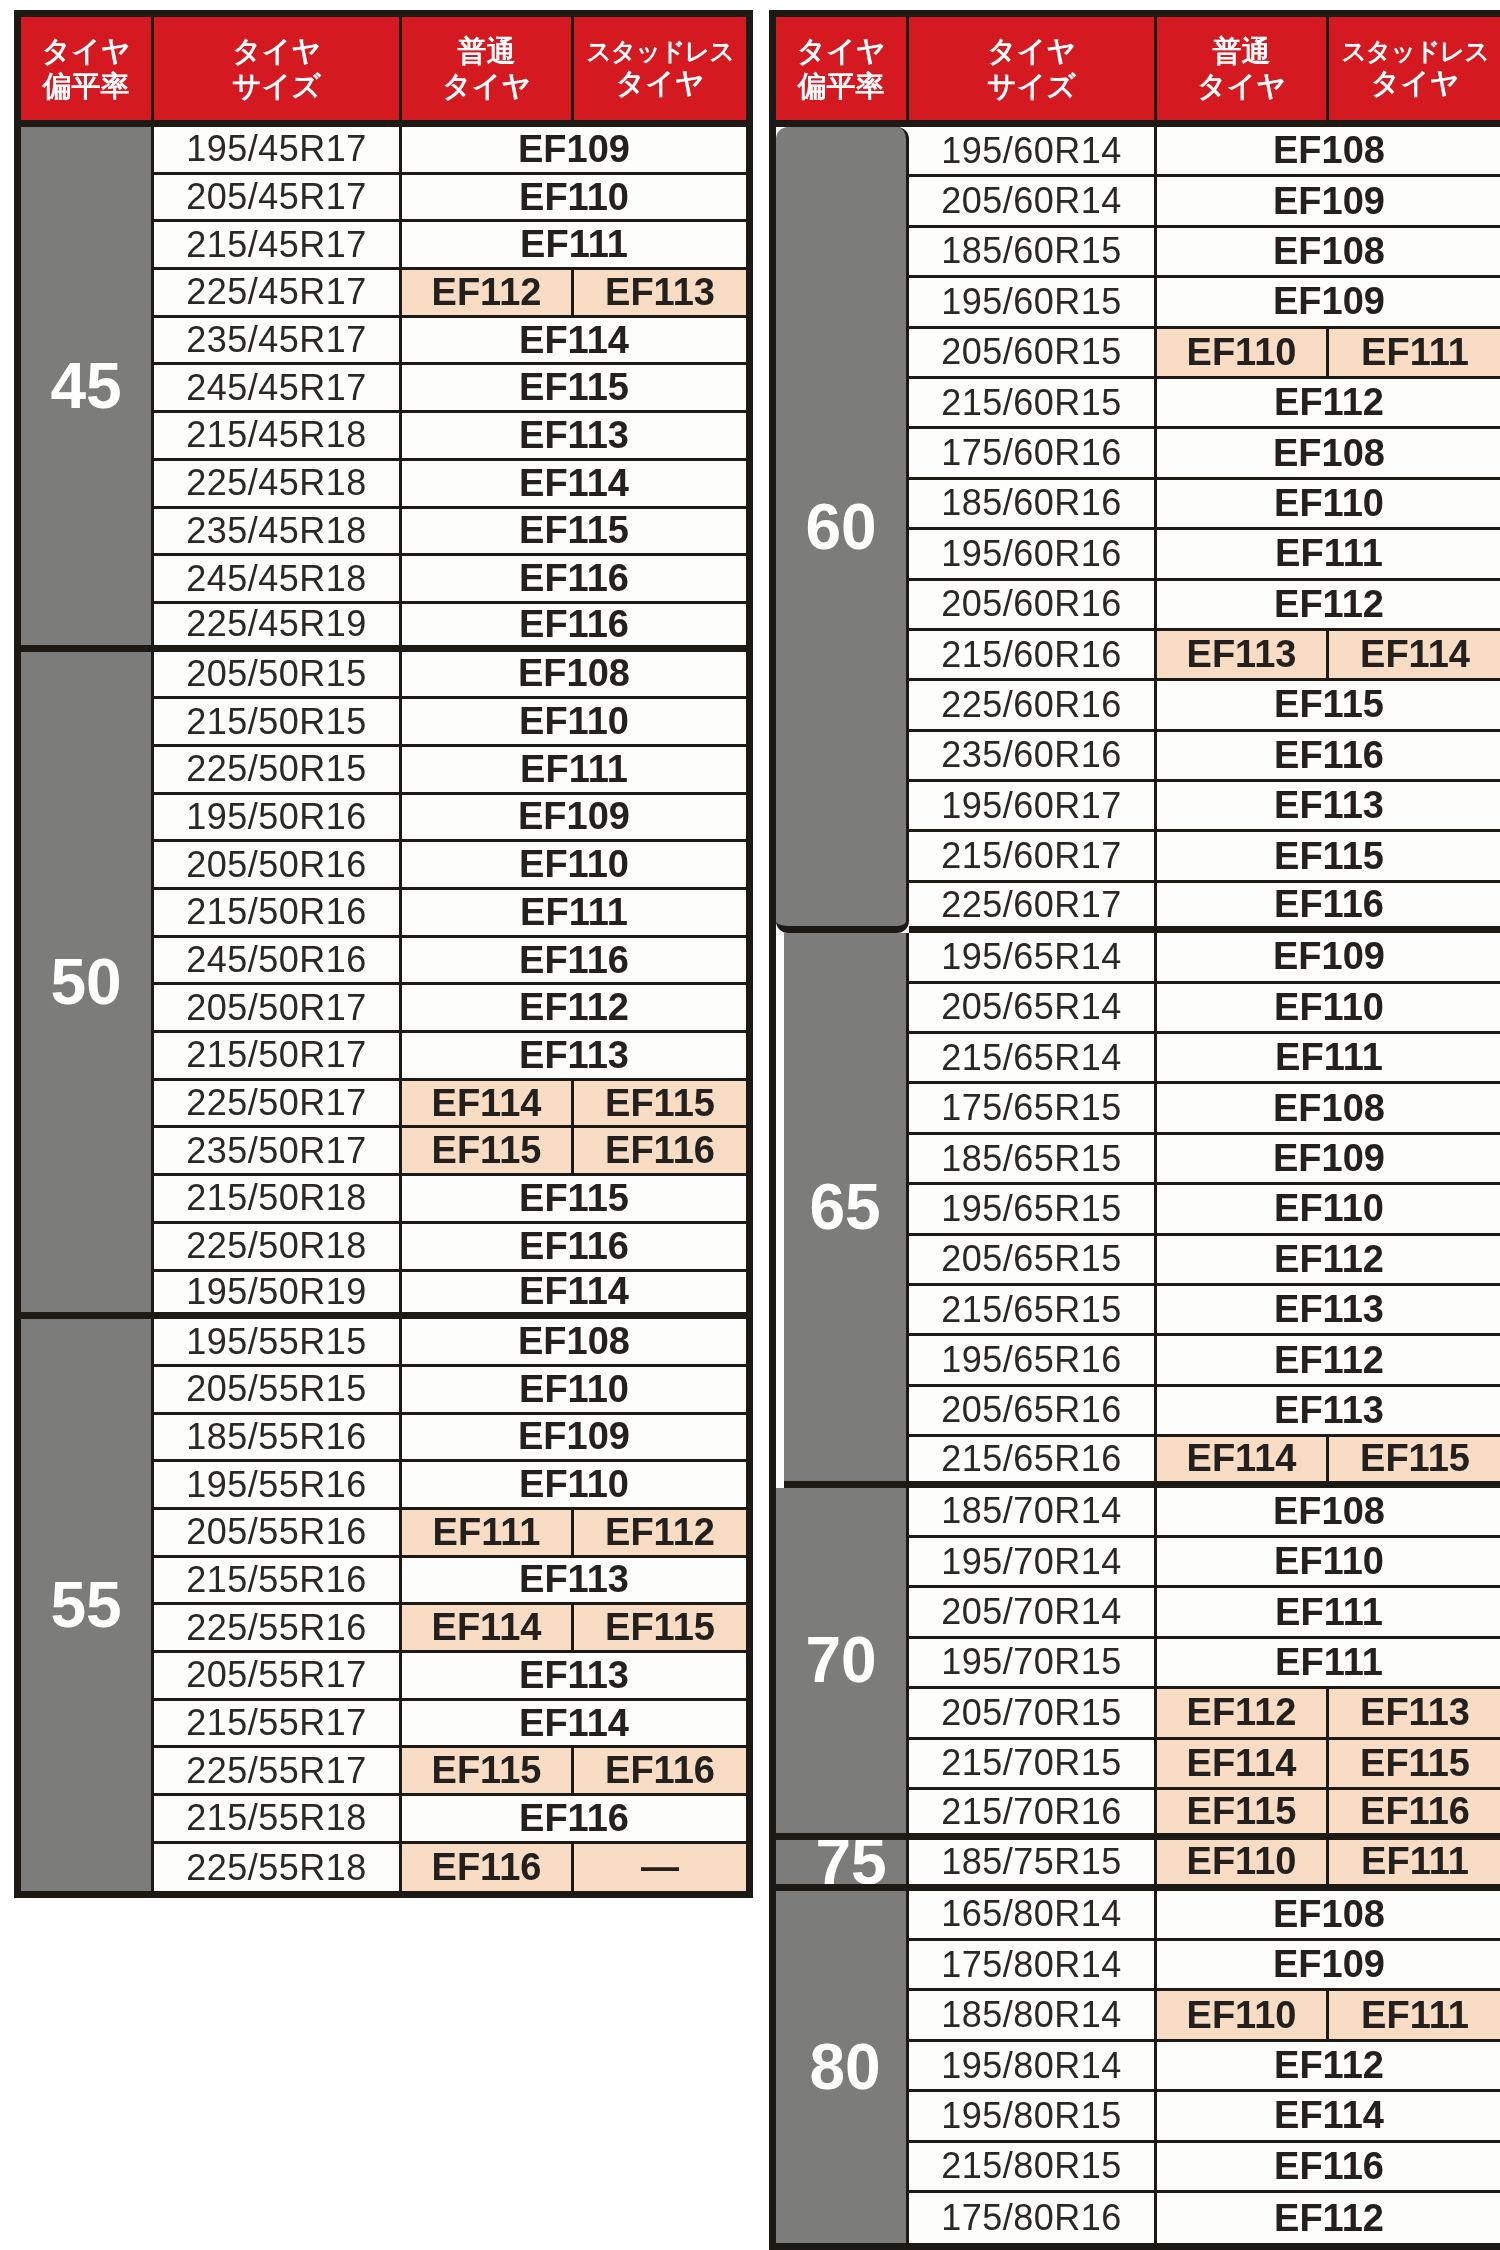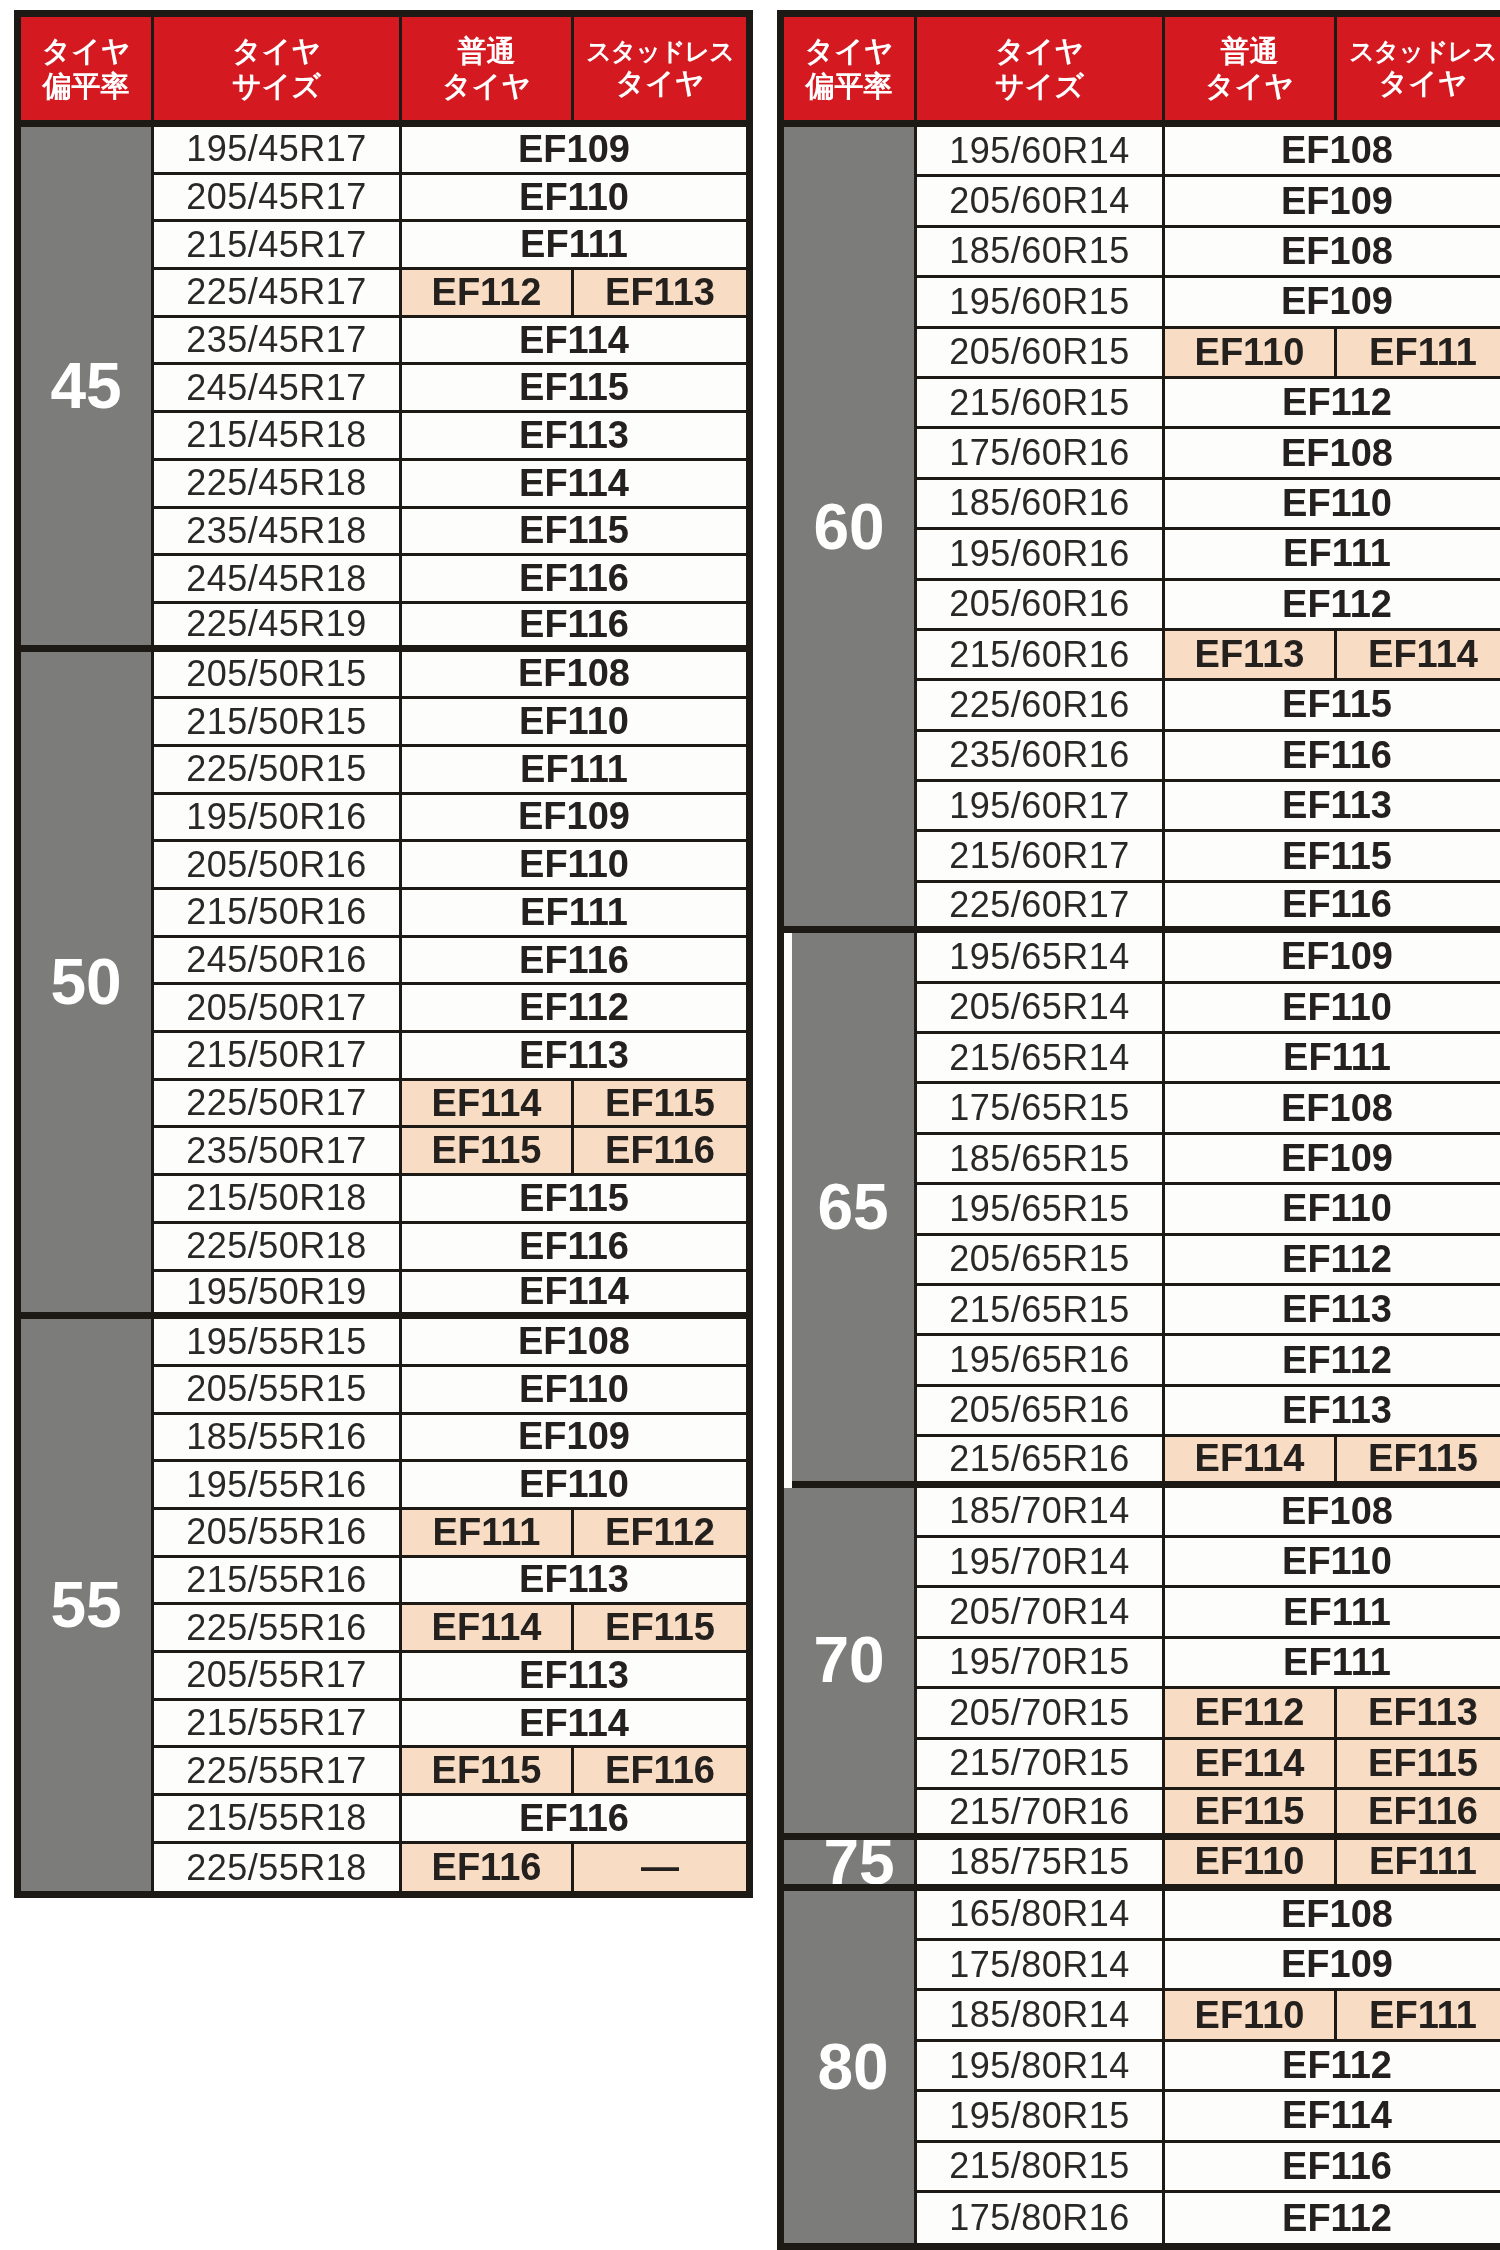--- a/index.html
+++ b/index.html
@@ -3,21 +3,21 @@
 <meta charset="utf-8">
 <style>
   :root{
     --header-bg:#d41920; --header-text:#ffffff; --highlight-bg:#f8dcc4;
     --sidebar-bg:#7c7c7a; --sidebar-text:#ffffff; --border:#1d1a15;
     --code-text:#23201d; --size-text:#2a2826; --cell-bg:#fdfdfb;
   }
   *{box-sizing:border-box; margin:0; padding:0;}
   html,body{width:1500px; background:#ffffff; font-family:"Liberation Sans","DejaVu Sans",sans-serif;}
   body{height:2250px; overflow:hidden;}
-  .page{padding:10px 0 0 14px; display:flex; gap:24px; align-items:flex-start;}
+  .page{padding:10px 0 0 14px; display:flex; gap:16px; align-items:flex-start;}
   .tbl{
     display:grid;
     grid-template-columns:133px 248px 172px 172px;
     grid-template-rows:110px;
     grid-auto-rows:var(--rowh);
     border:7px solid var(--border);
     background:var(--cell-bg);
   }
   .cell{
     display:flex; align-items:center; justify-content:center;
@@ -164,21 +164,21 @@
       <span class="hl2">サイズ</span>
     </div>
     <div class="cell head">
       <span class="hl1">普通</span>
       <span class="hl2">タイヤ</span>
     </div>
     <div class="cell head narrow colend">
       <span class="hl1">スタッドレス</span>
       <span class="hl2">タイヤ</span>
     </div>
-  <div class="cell ratio sec-end" style="grid-row: span 16;">60</div>
+  <div class="cell ratio sec-end" style="grid-row: span 16; border-radius: 12px;">60</div>
       <div class="cell size">195/60R14</div>
       <div class="cell code span2 colend">EF108</div>
       <div class="cell size">205/60R14</div>
       <div class="cell code span2 colend">EF109</div>
       <div class="cell size">185/60R15</div>
       <div class="cell code span2 colend">EF108</div>
       <div class="cell size">195/60R15</div>
       <div class="cell code span2 colend">EF109</div>
       <div class="cell size">205/60R15</div>
       <div class="cell code hl">EF110</div>

